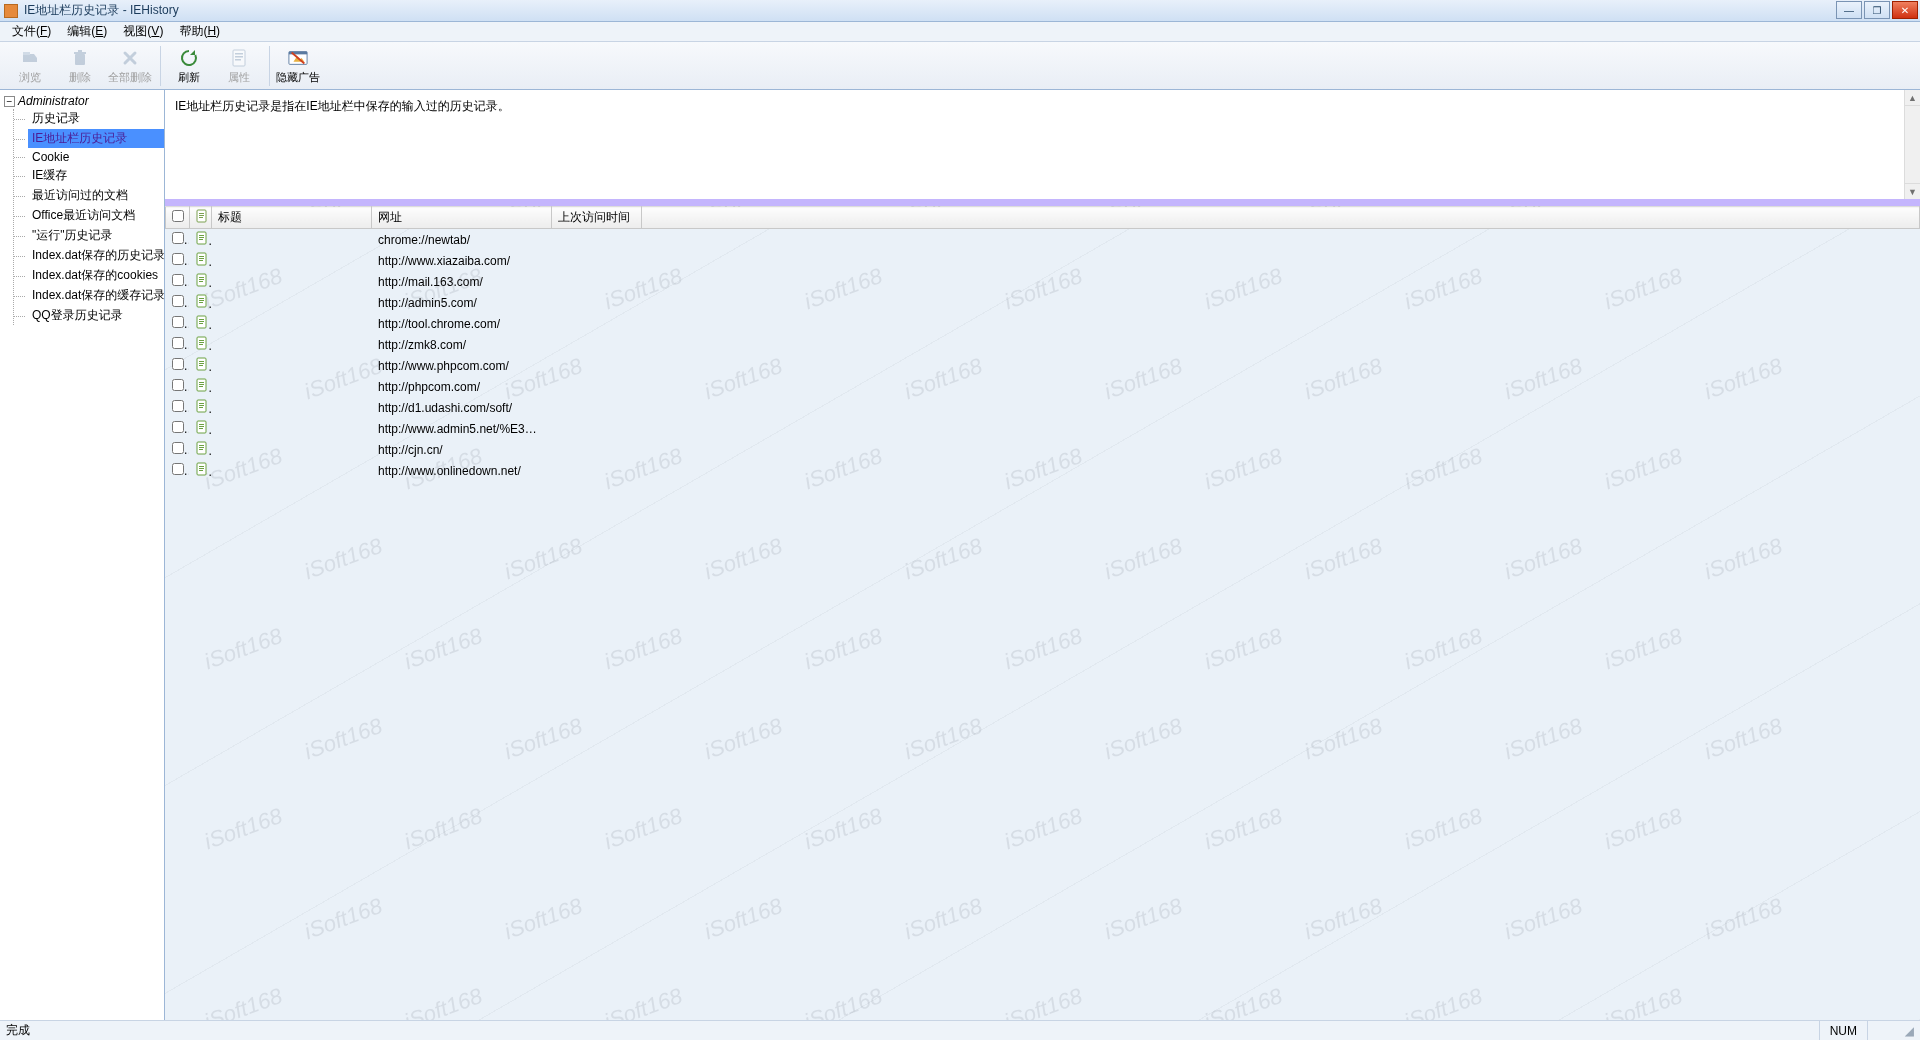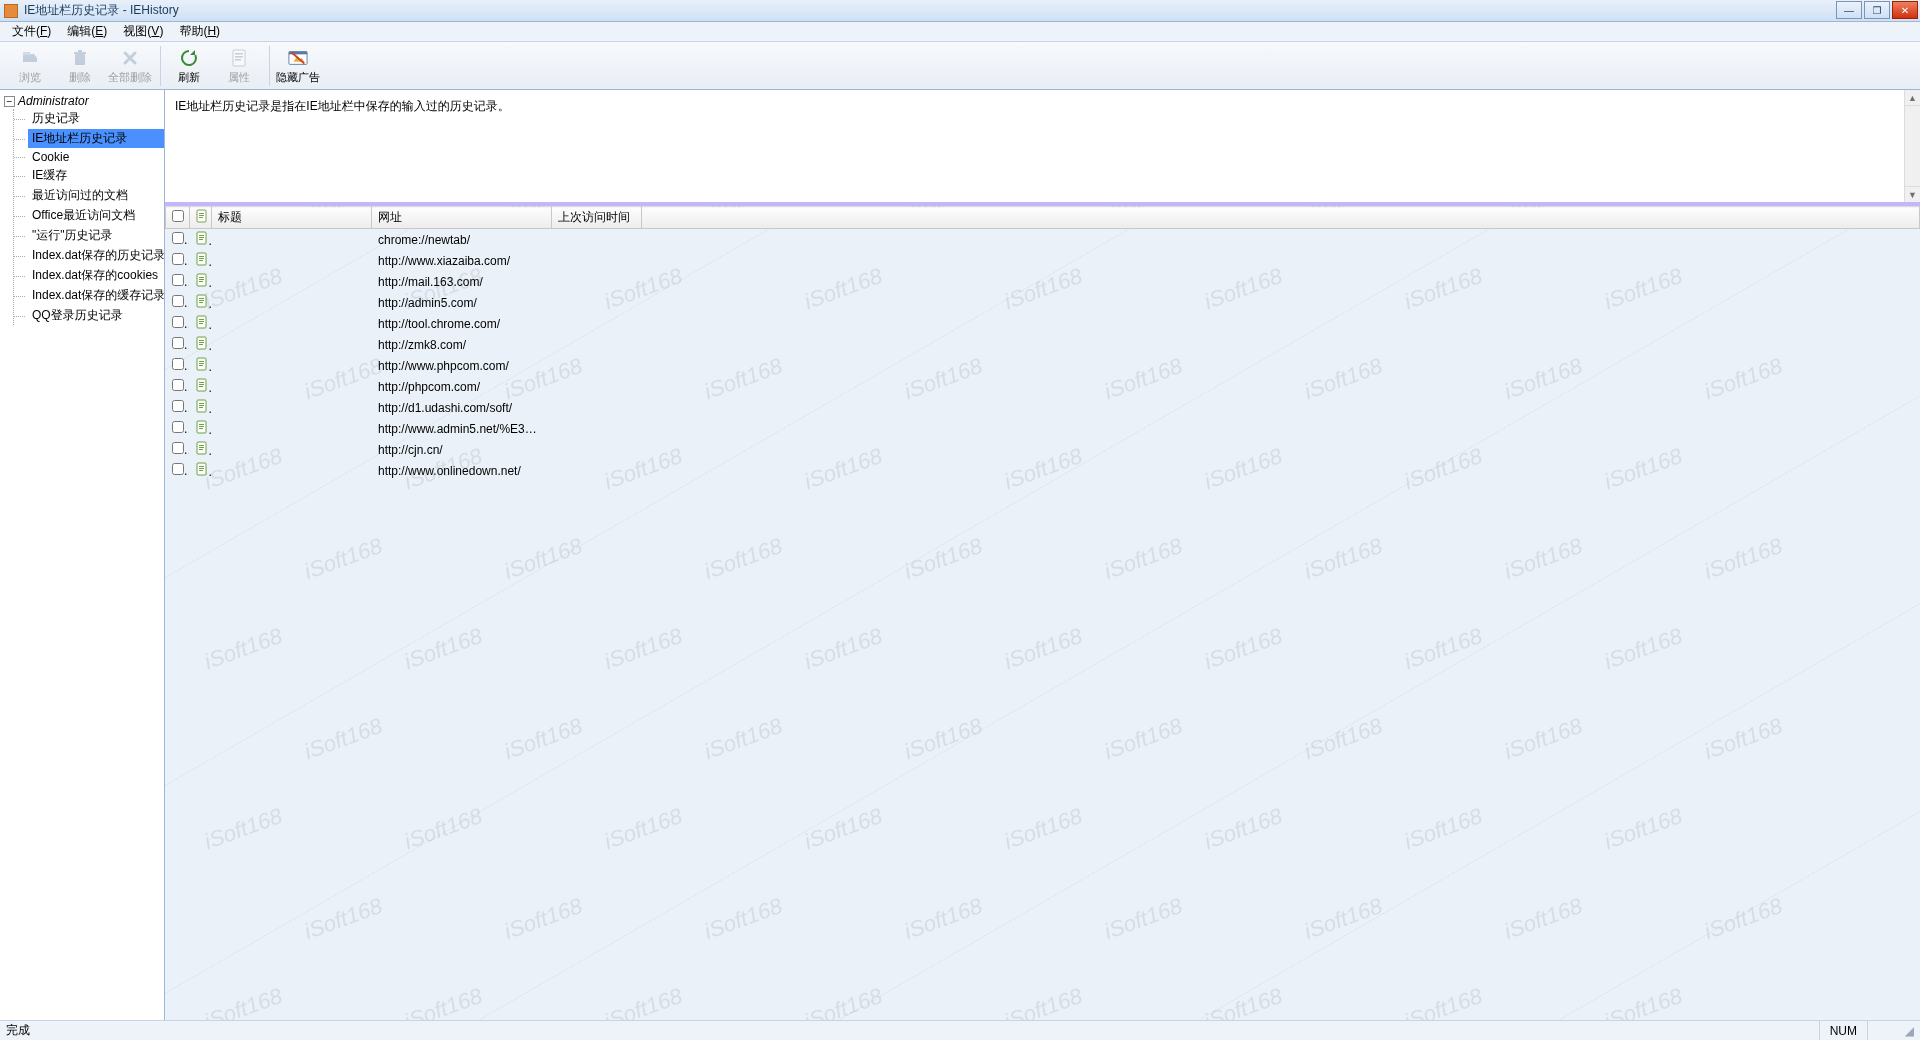--- a/index.html
+++ b/index.html
@@ -30,24 +30,24 @@
 
 
 .main { flex: 1; display: flex; min-height: 0; }
 .sidebar { width: 165px; border-right: 1px solid #9cb6d6; background: #fff; padding: 4px 0; overflow: auto; position: relative; }
 .tree-root { padding-left: 4px; }
 .tree-toggle { display: inline-block; width: 11px; height: 11px; border: 1px solid #8a8a8a; text-align: center; line-height: 9px; font-size: 10px; margin-right: 3px; vertical-align: middle; cursor: pointer; }
 .tree-root-label { cursor: pointer; font-style: italic; }
 .tree-children { padding-left: 14px; border-left: 1px dotted #aaa; margin-left: 9px; }
 .tree-node { padding: 1px 4px; margin: 1px 0; cursor: pointer; white-space: nowrap; position: relative; }
 .tree-node::before { content: ""; position: absolute; left: -14px; top: 50%; width: 11px; border-top: 1px dotted #aaa; }
-.tree-node.selected { background: #4a90ff; color: #000000; }
+.tree-node.selected { background: #4a90ff; color: #4c1d95; }
 
 .content { flex: 1; display: flex; flex-direction: column; min-width: 0; }
-.desc-pane { height: 116px; border-bottom: 4px solid #c4b5fd; padding: 8px 10px; overflow: auto; position: relative; }
+.desc-pane { height: 116px; border-bottom: 7px solid #c4b5fd; padding: 8px 10px; overflow: auto; position: relative; }
 .desc-pane .scroll-stub { position: absolute; right: 0; top: 0; width: 16px; bottom: 0; background: #f0f0f0; border-left: 1px solid #dcdcdc; }
 .desc-pane .scroll-stub .arrow { height: 16px; display: flex; align-items: center; justify-content: center; color: #707070; font-size: 9px; cursor: pointer; }
 .desc-pane .scroll-stub .arrow.up { border-bottom: 1px solid #dcdcdc; }
 .desc-pane .scroll-stub .arrow.down { position: absolute; bottom: 0; left: 0; right: 0; border-top: 1px solid #dcdcdc; }
 
 
 .table-wrap { flex: 1; overflow: auto; position: relative; background: #eaf1f8;
   background-image:
     repeating-linear-gradient(-30deg, rgba(0,0,0,0) 0 140px, rgba(0,0,0,0) 140px 200px),
     repeating-linear-gradient(-30deg, rgba(120,130,140,.08) 0 1px, rgba(0,0,0,0) 1px 180px);

